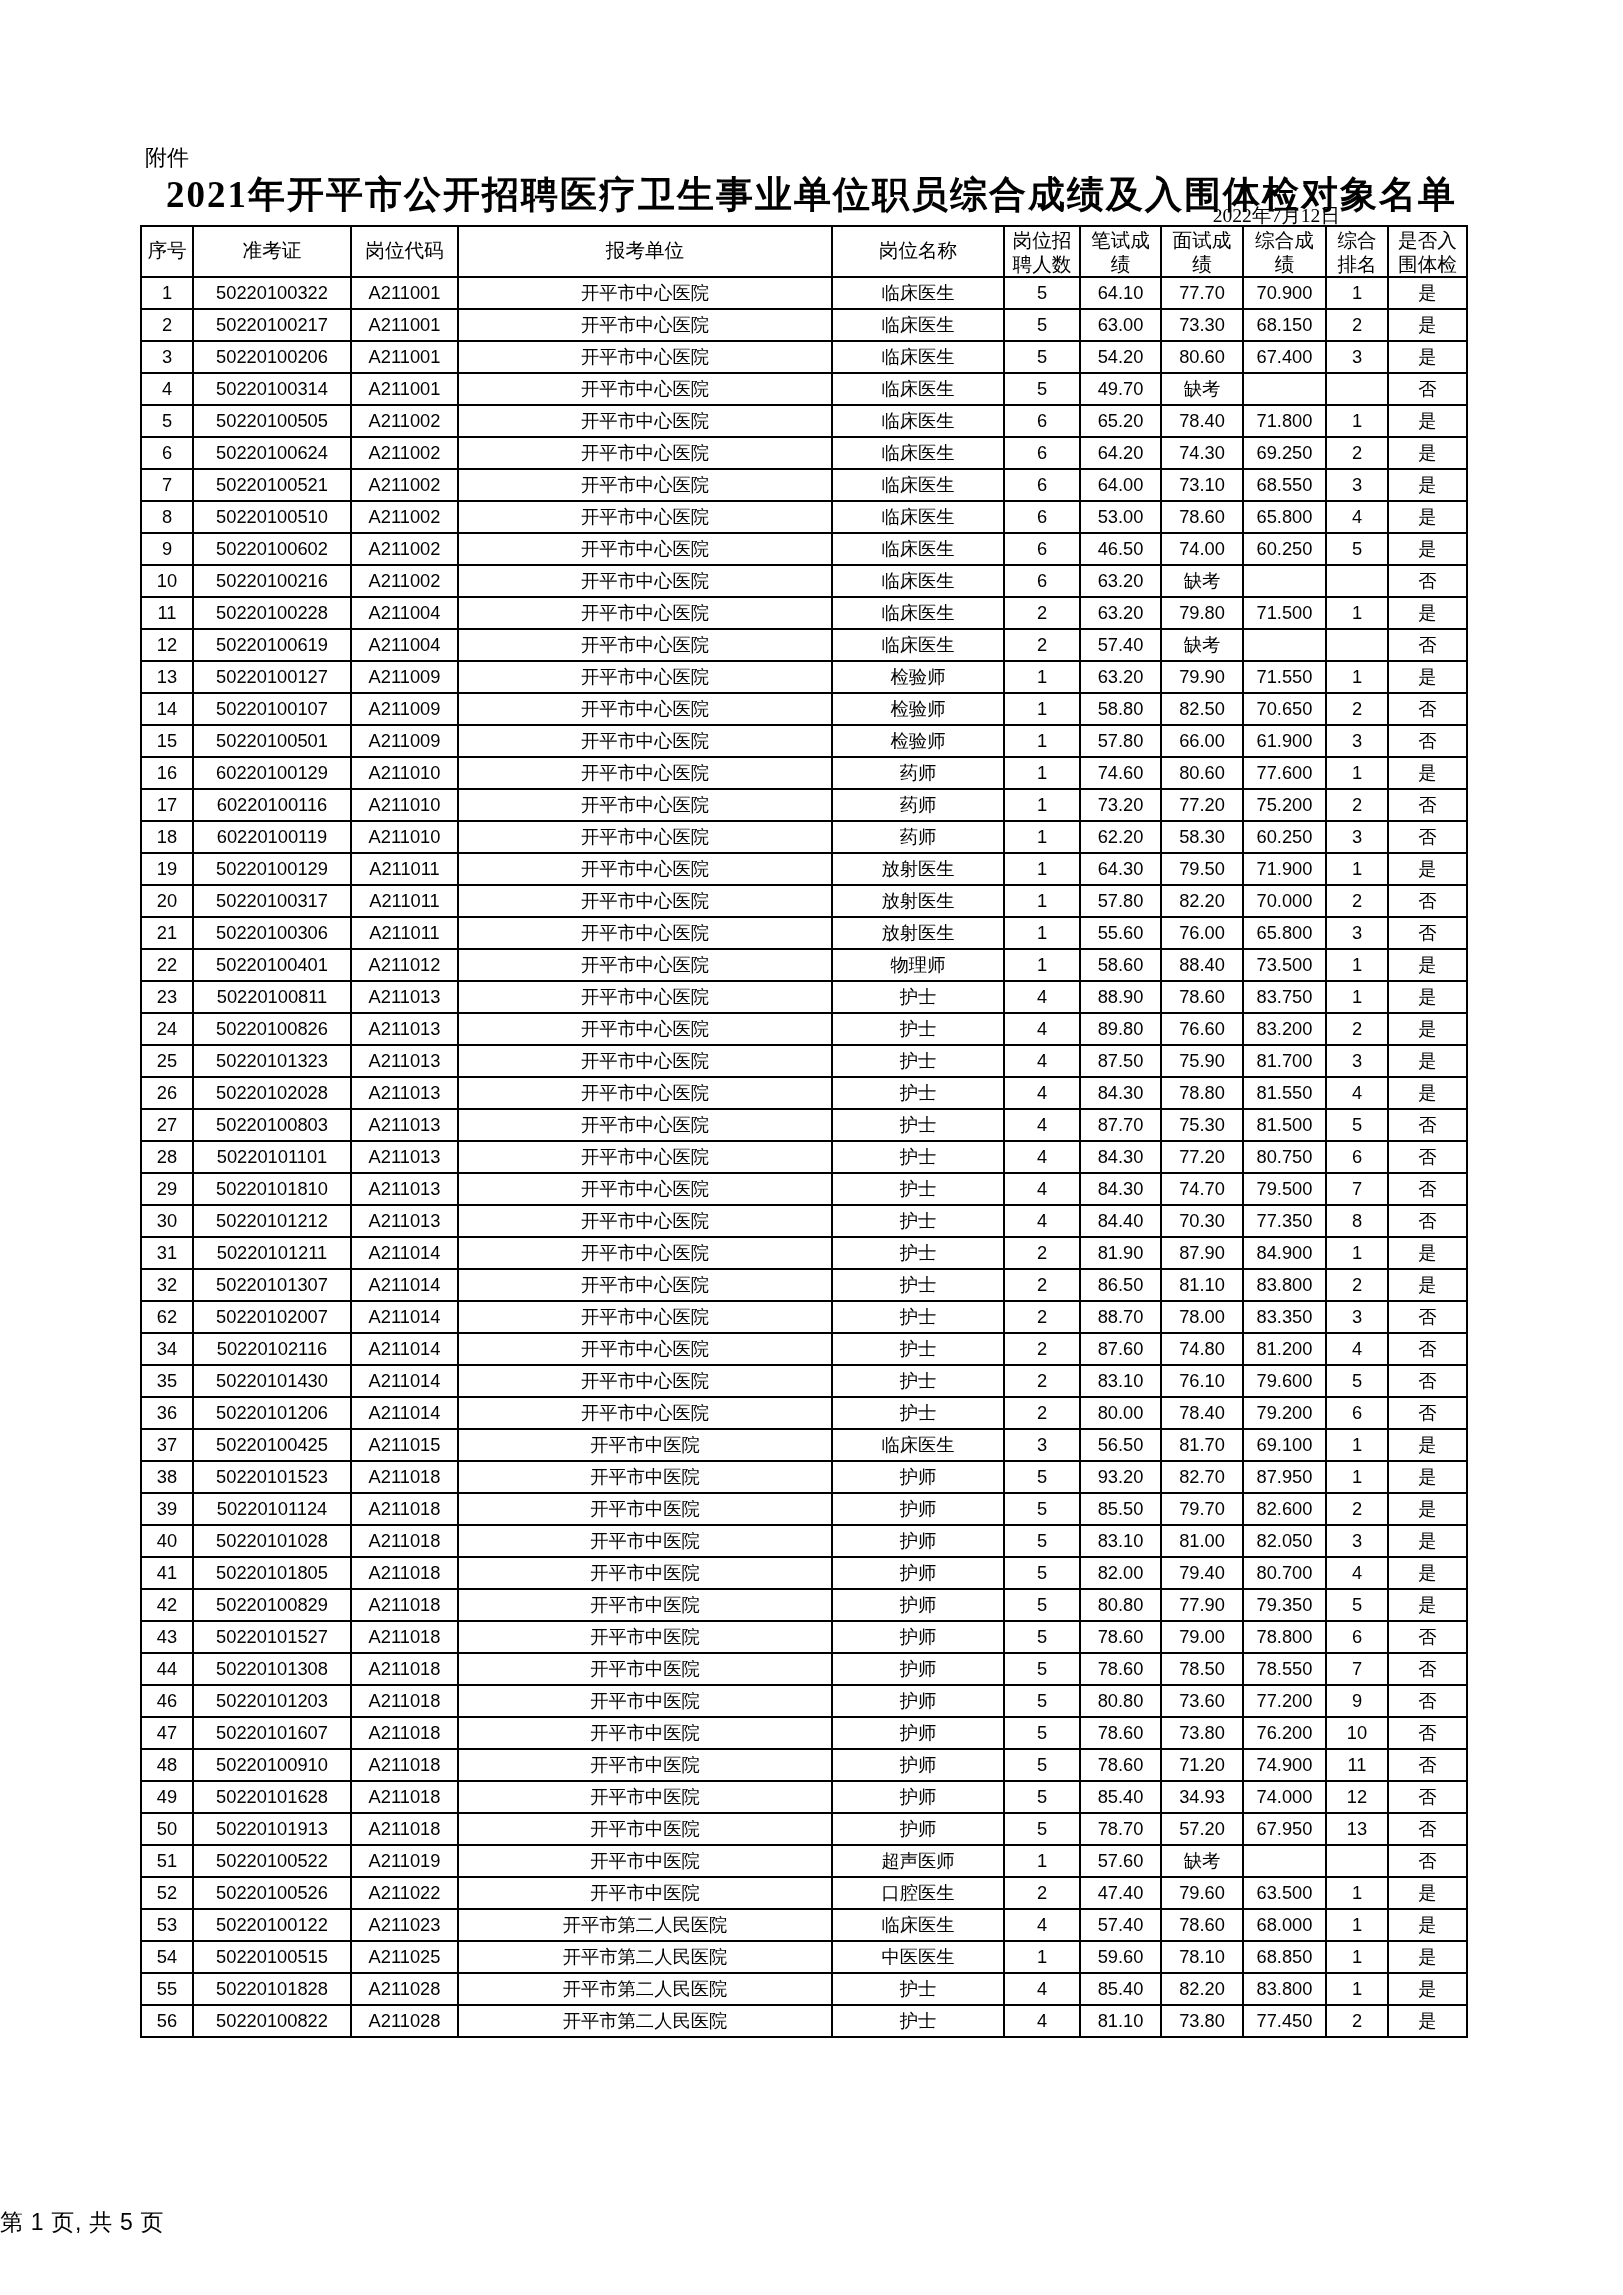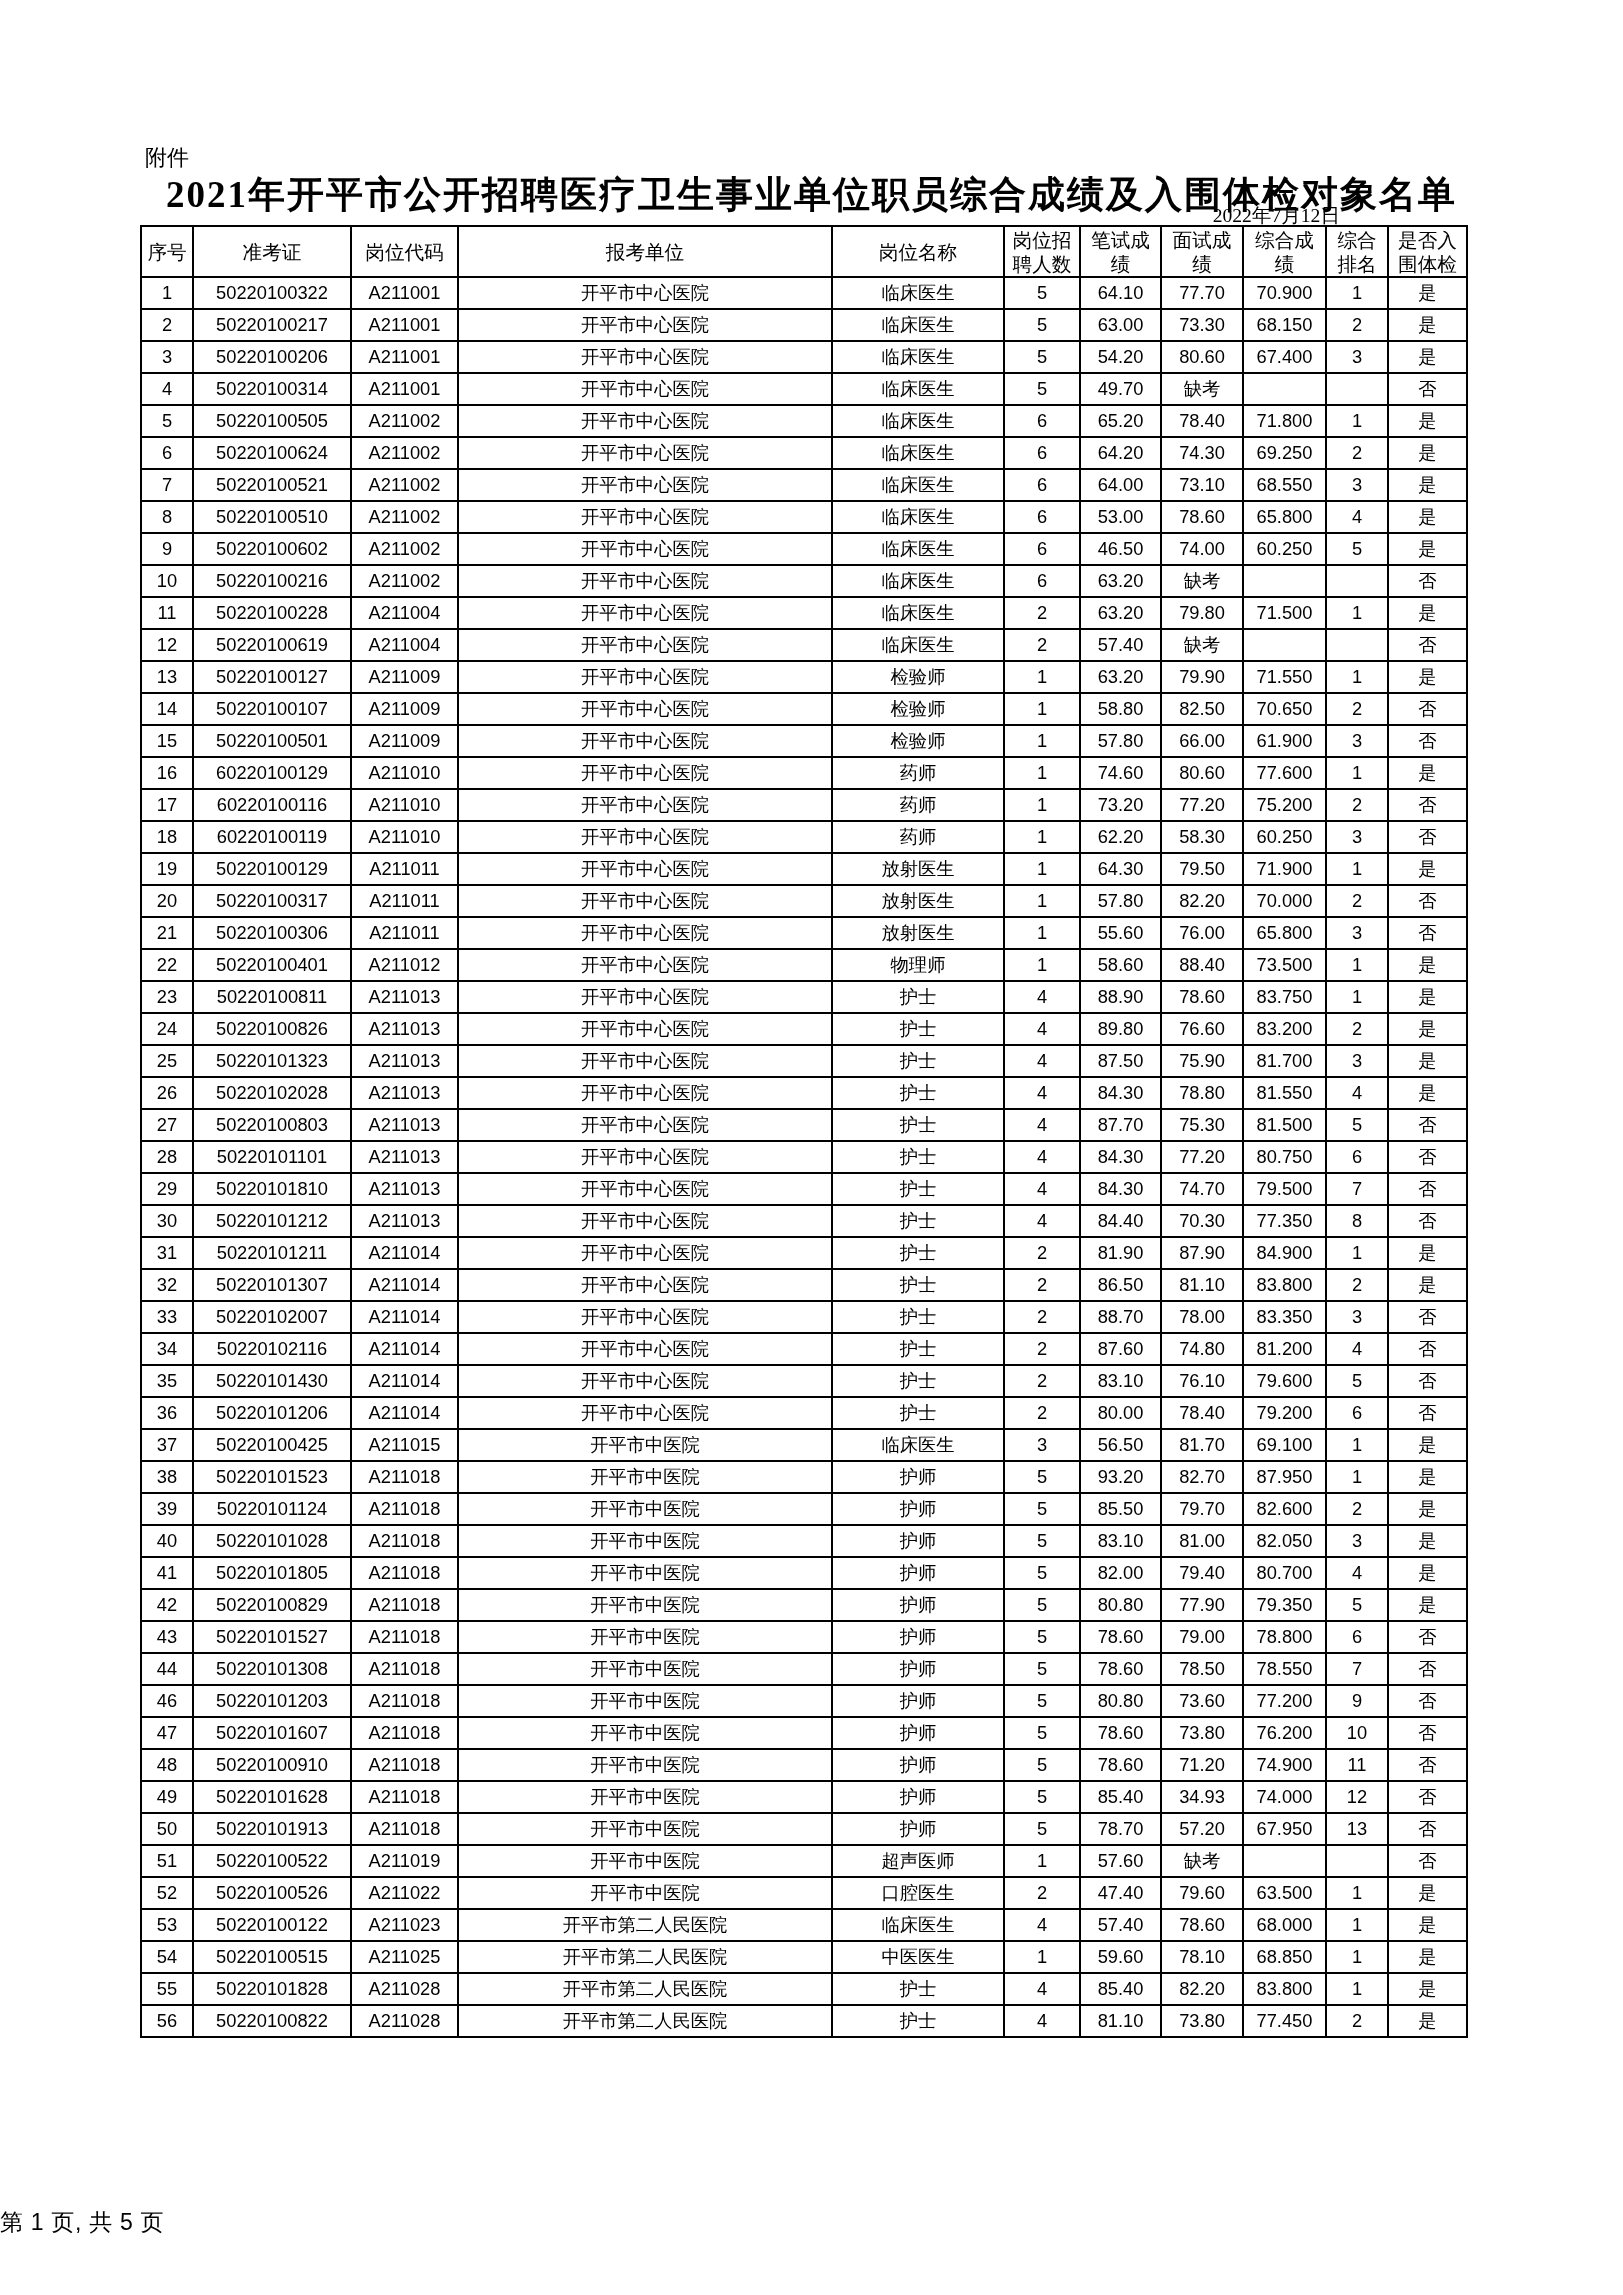--- a/index.html
+++ b/index.html
@@ -59,20 +59,21 @@
   table.results th {
     height: 51px;
     font-size: 19.6px;
     font-weight: 400;
     line-height: 24px;
     padding: 0 6.5px;
   }
   table.results th.nw {
     white-space: nowrap;
     padding: 0;
+    font-family: Liberation Mono, monospace;
   }
   table.results td {
     height: 32px;
     font-size: 18.3px;
     line-height: 1.05;
     padding: 0 2.6px;
   }
   .footer {
     position: absolute;
     left: 0;
@@ -532,21 +533,21 @@
           <td>开平市中心医院</td>
           <td>护士</td>
           <td>2</td>
           <td>86.50</td>
           <td>81.10</td>
           <td>83.800</td>
           <td>2</td>
           <td>是</td>
         </tr>
         <tr>
-          <td>33</td>
+          <td>62</td>
           <td>50220102007</td>
           <td>A211014</td>
           <td>开平市中心医院</td>
           <td>护士</td>
           <td>2</td>
           <td>88.70</td>
           <td>78.00</td>
           <td>83.350</td>
           <td>3</td>
           <td>否</td>

